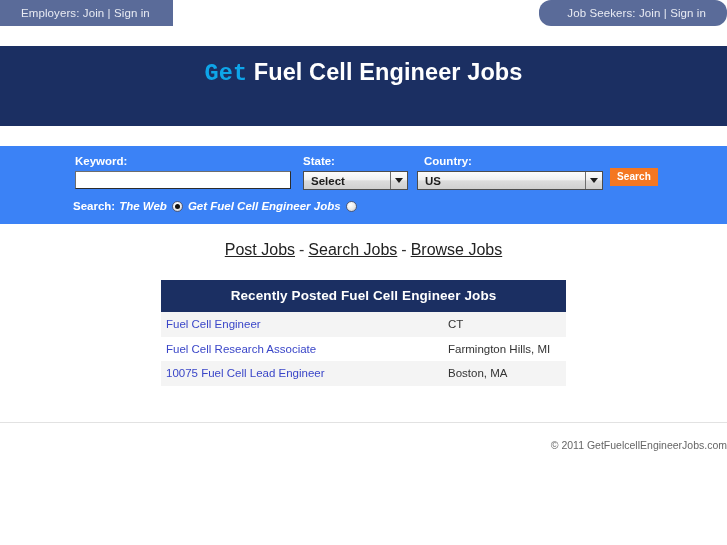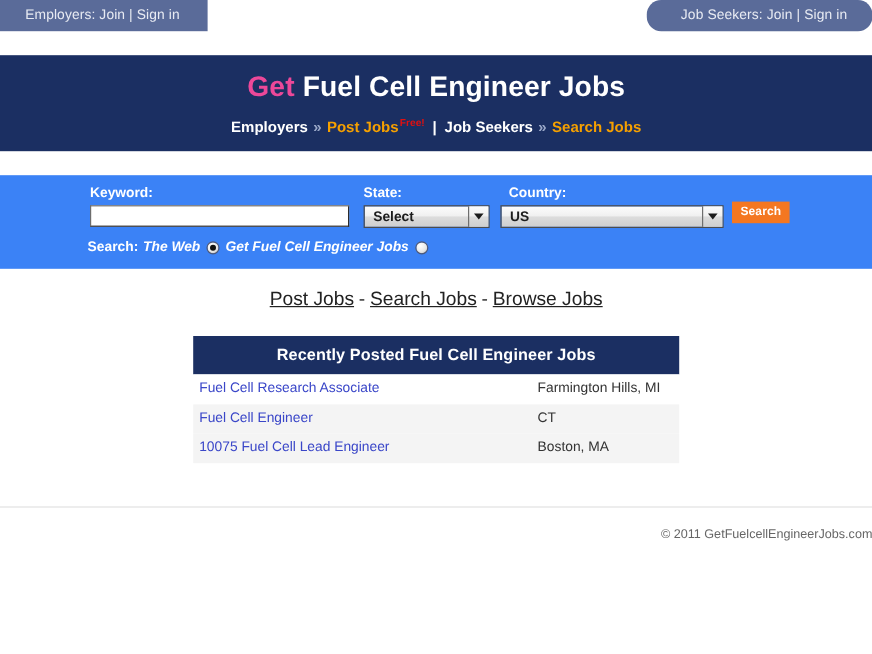--- a/index.html
+++ b/index.html
@@ -45,21 +45,21 @@
   }
   .banner-title {
     margin: 0;
     padding-top: 14px;
     font-size: 23.5px;
     font-weight: bold;
     color: #ffffff;
     letter-spacing: .1px;
     line-height: 1.1;
   }
-  .banner-title .accent { color: #ec4899; }
+  .banner-title .accent { color: #0ea5e9; font-family: Liberation Mono, monospace; }
   .banner-sub {
     margin: 0;
     padding-top: 12px;
     font-size: 12.5px;
     font-weight: bold;
     color: #ffffff;
     line-height: 1.1;
   }
   .banner-sub .chev   { color: #9aa8c8; font-weight: bold; padding: 0 1px; }
   .banner-sub .olink  { color: #f5a000; text-decoration: none; font-weight: bold; }
@@ -280,29 +280,20 @@
   <span class="tb-text">Employers: Join | Sign in</span>
 </div>
 <div class="topbar right">
   <span class="tb-text">Job Seekers: Join | Sign in</span>
 </div>
 
 <div class="banner">
   <h1 class="banner-title">
     <span class="accent">Get</span><span class="wtext"> Fuel Cell Engineer Jobs</span>
   </h1>
-  <div class="banner-sub">
-    <span class="wtext">Employers</span>
-    <span class="chev">»</span>
-    <a class="olink" href="#">Post Jobs</a><span class="free">Free!</span>
-    <span class="pipe">|</span>
-    <span class="wtext">Job Seekers</span>
-    <span class="chev">»</span>
-    <a class="olink" href="#">Search Jobs</a>
-  </div>
 </div>
 
 <div class="searchpanel">
   <span class="lbl lbl-keyword">Keyword:</span>
   <input class="kw-input" type="text" value="" style="">
 
   <span class="lbl lbl-state">State:</span>
   <div class="sel sel-state">
     <span>Select</span>
     <span class="arrowbox">
@@ -328,36 +319,36 @@
 </div>
 <button class="btn-search">Search</button>
 
 <div class="navlinks">
   <a href="#">Post Jobs</a><span class="dash">-</span><a href="#">Search Jobs</a><span class="dash">-</span><a href="#">Browse Jobs</a>
 </div>
 
 <div class="jobtable">
   <div class="jt-head">Recently Posted Fuel Cell Engineer Jobs</div>
 
+  <div class="jt-row odd">
+    <div class="jt-title">
+      <a href="#">Fuel Cell Engineer</a>
+    </div>
+    <div class="jt-loc">CT</div>
+  </div>
+
   <div class="jt-row even">
     <div class="jt-title">
       <a href="#">Fuel Cell Research Associate</a>
     </div>
     <div class="jt-loc">Farmington Hills, MI</div>
   </div>
 
   <div class="jt-row odd">
     <div class="jt-title">
-      <a href="#">Fuel Cell Engineer</a>
-    </div>
-    <div class="jt-loc">CT</div>
-  </div>
-
-  <div class="jt-row odd">
-    <div class="jt-title">
       <a href="#">10075 Fuel Cell Lead Engineer</a>
     </div>
     <div class="jt-loc">Boston, MA</div>
   </div>
 </div>
 
 <div class="divider"></div>
 <div class="footer">© 2011 GetFuelcellEngineerJobs.com</div>
 
 </body></html>

